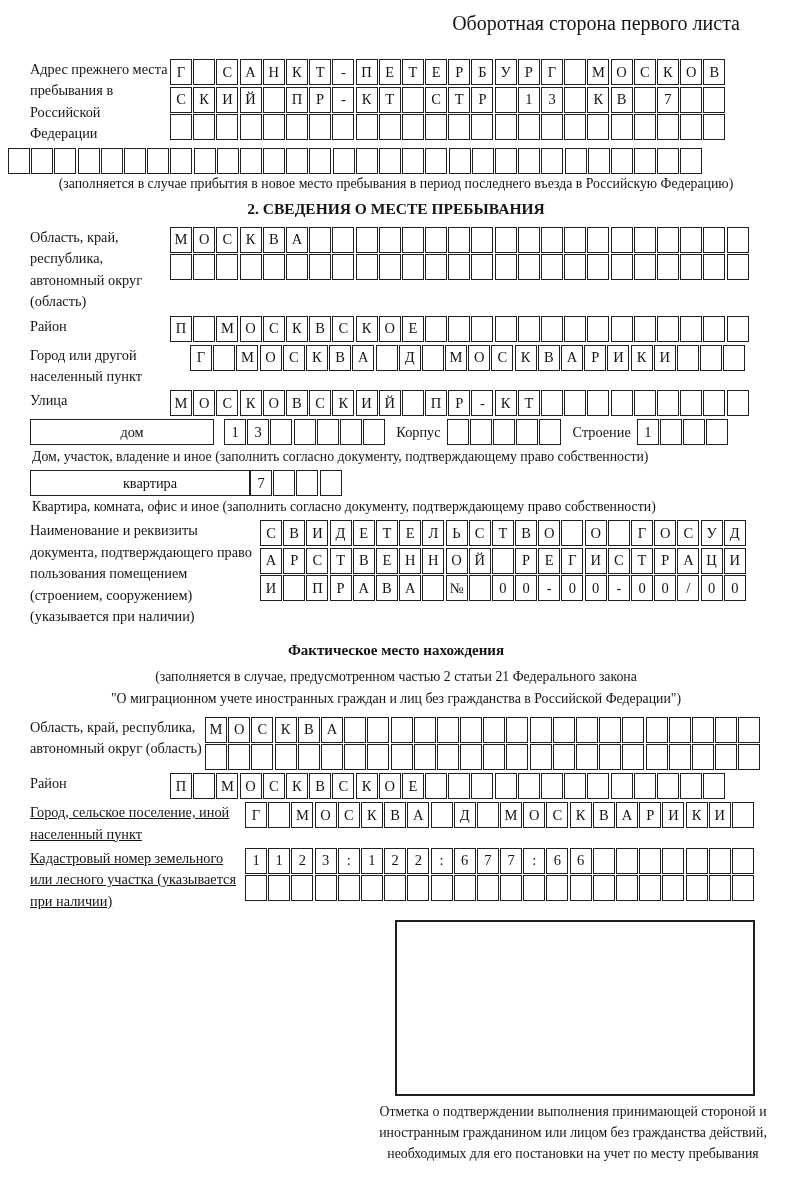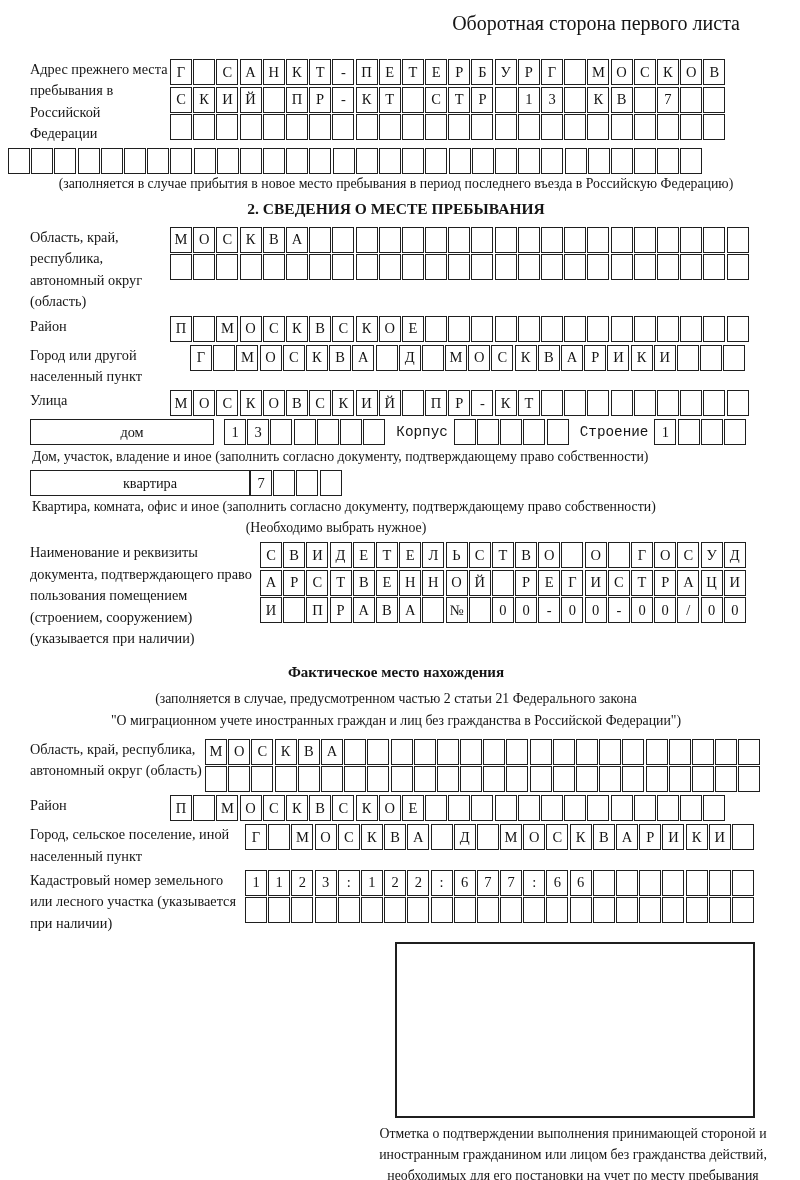--- a/index.html
+++ b/index.html
@@ -5,41 +5,41 @@
   html,body{margin:0;padding:0;background:#ffffff;}
   .page{
     width:800px;min-height:1180px;box-sizing:border-box;
     padding:12px 38px 10px 30px;
     font-family:"Liberation Serif","DejaVu Serif",serif;
     color:#141414;background:#ffffff;position:relative;
   }
   .side-note{text-align:right;font-size:20px;padding-right:22px;margin-bottom:24px;}
   .frow{display:flex;align-items:flex-start;margin-bottom:3px;}
   .flabel{font-size:14.3px;line-height:1.5;flex:0 0 auto;}
-  .w140{width:140px;} .w175{width:175px;} .w215{width:215px;} .w230{width:230px;}
+  .w140{width:140px;} .w175{width:175px;} .w215{width:215px;text-decoration:underline;} .w230{width:230px;}
   .gridstack{display:flex;flex-direction:column;gap:1.5px;}
   .cells{display:flex;flex-wrap:nowrap;}
   .cell{
     flex:0 0 auto;width:20px;height:24px;border:1.5px solid #1f1f1f;
     margin-right:1.2px;display:flex;align-items:center;justify-content:center;
     font-size:14.5px;background:#fff;
   }
   .fullbleed{margin-left:-22px;margin-bottom:2px;}
   .indent20{margin-left:20px;}
   .note{font-size:13.8px;text-align:center;margin:2px 0 4px 0;}
   .sec-title{font-size:15.5px;font-weight:bold;text-align:center;margin:8px 0 9px 0;}
   .sub-title{font-size:15px;font-weight:bold;text-align:center;margin:14px 0 8px 0;}
   .caption{font-size:13.8px;margin:2px 0 5px 2px;font-family:Liberation Serif, serif;}
   .bigbox{
     border:1.5px solid #1f1f1f;height:24px;display:flex;align-items:center;
     justify-content:center;font-size:14.3px;flex:0 0 auto;background:#fff;padding-left:20px;
   }
   .house-box{width:162px;margin-right:10px;}
   .flat-box{width:198px;}
-  .inline-lb{font-size:14.3px;line-height:27px;margin:0 6px 0 10px;flex:0 0 auto;font-family:Liberation Mono, monospace;}
+  .inline-lb{font-size:14.3px;line-height:27px;margin:0 6px 0 10px;flex:0 0 auto;}
   .stay-row{display:flex;align-items:center;margin:6px 0 2px 2px;}
   .stay-label{font-size:14.3px;margin-right:10px;}
   .cbox{
     width:20px;height:24px;border:1.5px solid #1f1f1f;display:flex;align-items:center;
     justify-content:center;font-size:14.5px;flex:0 0 auto;background:#fff;
   }
   .opt-label{font-size:14.3px;margin:0 26px 0 10px;}
   .choose-note{margin:1px 120px 6px 0;}
   .act-note{font-size:13.8px;text-align:center;margin:0 0 2px 0;line-height:1.45;}
   .stamp-wrap{margin-top:8px;}
@@ -361,21 +361,20 @@
     <div class="bigbox flat-box">квартира</div>
     <div class="cells">
         <span class="cell">7</span>
         <span class="cell"></span>
         <span class="cell"></span>
         <span class="cell"></span>
       </div>
   </div>
   <div class="caption">Квартира, комната, офис и иное (заполнить согласно документу, подтверждающему право собственности)</div>
 
-  <div class="note choose-note">(Необходимо выбрать нужное)</div>
 
   <div class="frow mb8">
     <div class="flabel w230">Наименование и реквизиты документа, подтверждающего право пользования помещением (строением, сооружением) (указывается при наличии)</div>
     <div class="gridstack">
       <div class="cells">
           <span class="cell">С</span>
           <span class="cell">В</span>
           <span class="cell">И</span>
           <span class="cell">Д</span>
           <span class="cell">Е</span>

